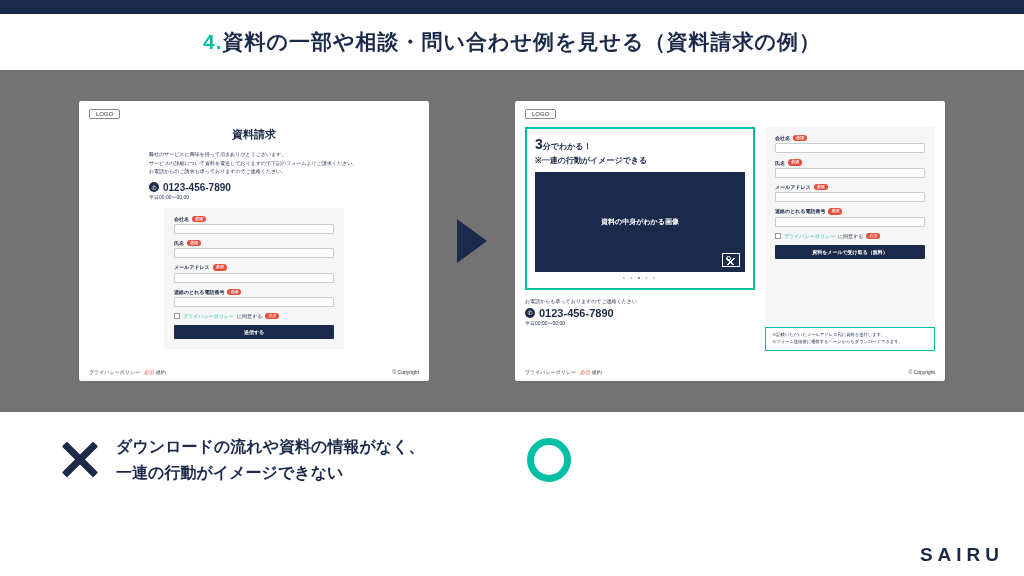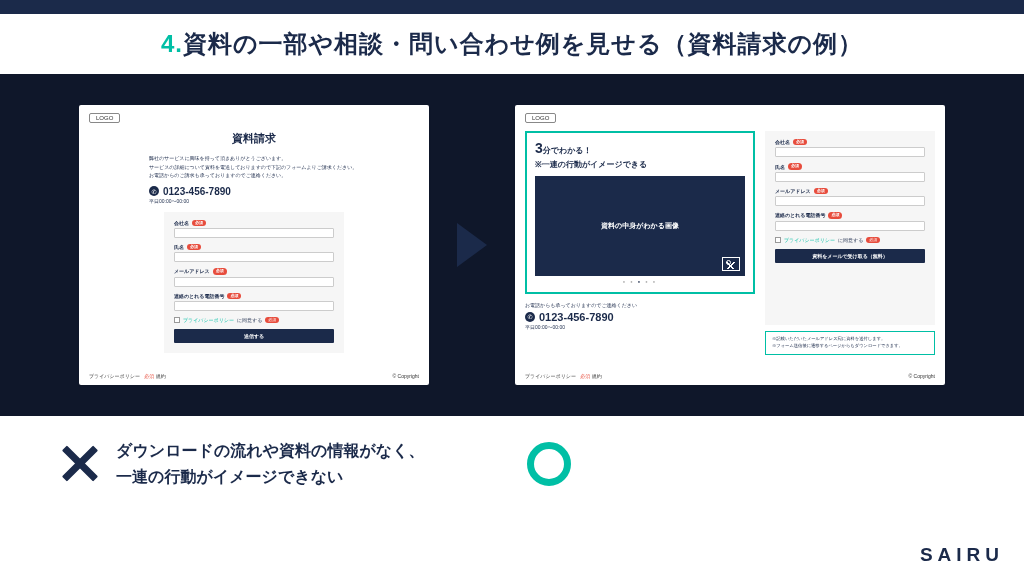--- a/index.html
+++ b/index.html
@@ -1,21 +1,21 @@
 <!DOCTYPE html>
 <html><head>
 <meta charset="utf-8">
 <style>
 *{margin:0;padding:0;box-sizing:border-box;font-family:"Hiragino Sans","Yu Gothic",sans-serif}
 body{width:1024px;height:576px;background:#fff;position:relative;overflow:hidden}
 .topbar{height:14px;background:#1b2a4a}
 .title-band{background:#fff;text-align:center;padding:14px 0}
-.title-band h1{font-size:24px;font-weight:700;color:#1b2a4a;letter-spacing:1px}
+.title-band h1{font-size:21px;font-weight:700;color:#1b2a4a;letter-spacing:1px}
 .title-band .num{color:#00bfa5}
-.stage{background:#0f172a;height:342px;display:flex;align-items:center;justify-content:center;gap:28px;padding:0 40px}
+.stage{background:#737373;height:342px;display:flex;align-items:center;justify-content:center;gap:28px;padding:0 40px}
 .panel{background:#fff;border-radius:2px;box-shadow:0 1px 3px rgba(0,0,0,0.06)}
 .panel.left{width:350px;height:280px;position:relative}
 .panel.right{width:430px;height:280px;position:relative}
 .logo{position:absolute;top:8px;left:10px;border:1px solid #888;border-radius:2px;padding:1px 6px;font-size:6px;color:#333}
 .footer-line{position:absolute;bottom:6px;left:10px;right:10px;display:flex;justify-content:space-between;font-size:5px;color:#333}
 .footer-line .req{color:#e74c3c;margin-left:3px}
 
 .lp-title{text-align:center;font-size:11px;font-weight:700;color:#1b2a4a;padding-top:26px}
 .lp-intro{text-align:left;font-size:5px;color:#1b2a4a;line-height:1.7;margin:8px auto 0;width:210px}
 .lp-tel-row{width:210px;margin:6px auto 0;display:flex;align-items:center;gap:4px}

